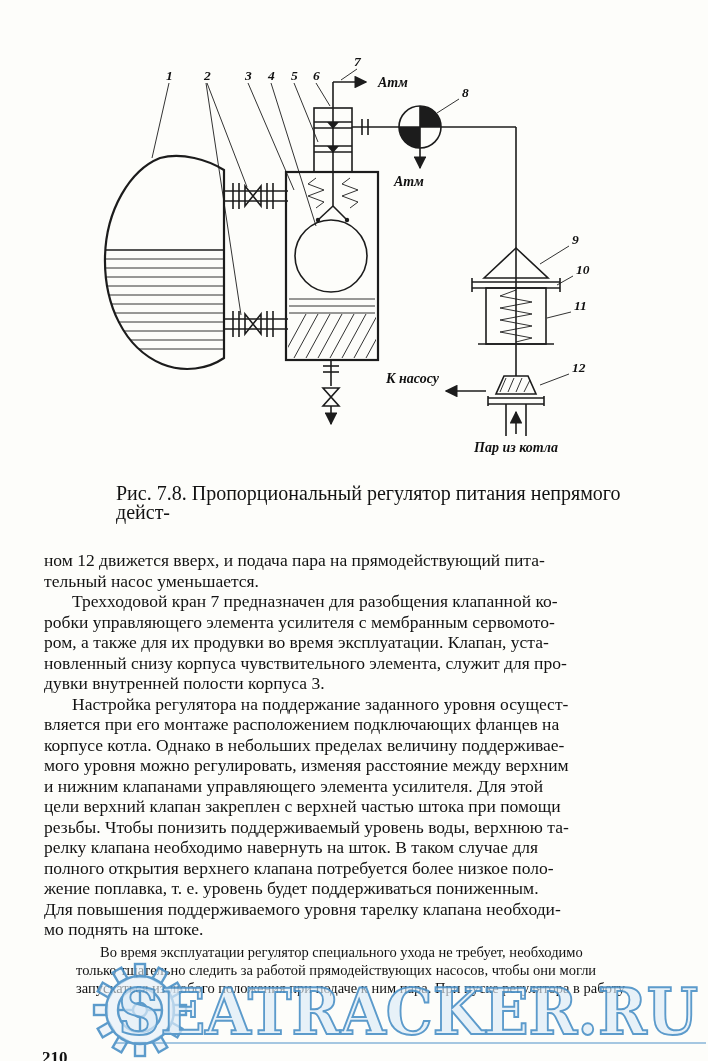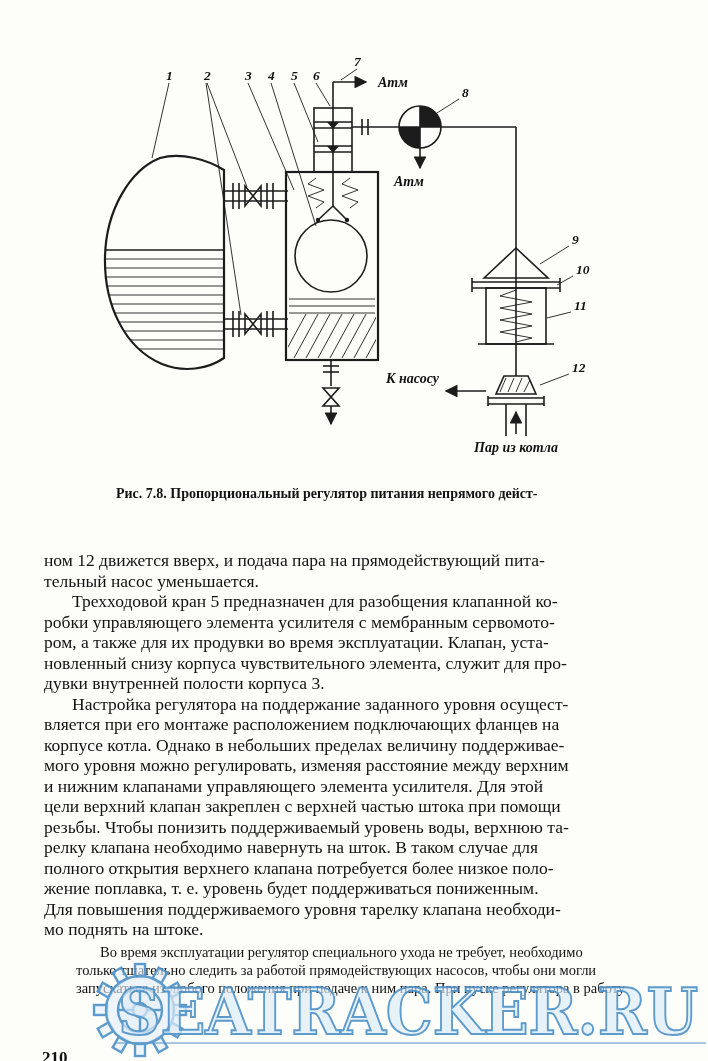--- a/index.html
+++ b/index.html
@@ -12,21 +12,21 @@
   .d-line   { stroke:#1c1c1c; stroke-width:1.6; fill:none; }
   .d-thick  { stroke:#1c1c1c; stroke-width:2.2; fill:none; }
   .d-thin   { stroke:#1c1c1c; stroke-width:0.9; fill:none; }
   .d-fill   { fill:#1c1c1c; stroke:none; }
   .d-num    { font-family:"Liberation Serif", serif; font-style:italic; font-weight:700;
               font-size:13.5px; fill:#111; }
   .d-label  { font-family:"Liberation Serif", serif; font-style:italic; font-weight:700;
               font-size:14px; fill:#111; }
   .caption {
     position:absolute; left:116px; top:484px; width:520px;
-    font-size:14px; line-height:19px; font-weight:700;
+    font-size:20px; line-height:19px; font-weight:400;
   }
   .body-text { position:absolute; left:44px; top:550px; width:626px; }
   .para { white-space:pre-line; margin:0; font-size:17.5px; line-height:20.5px; font-weight:400; }
   .para.indent { text-indent:28px; }
   .para.small  { font-size:14.5px; line-height:18px; text-indent:24px; margin-top:3px;margin-left:32px; }
   .page-number { position:absolute; left:42px; top:1048px; font-size:17px; font-weight:700; }
   .watermark { position:absolute; left:0; top:960px; opacity:.92; pointer-events:none; }
   .wm-text { font-family:"DejaVu Serif", serif; font-weight:700;
              fill:#dbe9f6; fill-opacity:.7; stroke:#4f93c8; stroke-width:2; }
   .wm-gear { stroke:#4f93c8; stroke-width:2.4; fill:#e3eef8; fill-opacity:.65; }
@@ -215,21 +215,21 @@
     </g>
   </svg>
 
   <div class="caption">
     <div>Рис. 7.8.  Пропорциональный регулятор питания непрямого дейст-</div>
   </div>
 
   <div class="body-text">
     <p class="para">ном 12 движется вверх, и подача пара на прямодействующий пита-
 тельный насос уменьшается.</p>
-    <p class="para indent">Трехходовой кран 5 предназначен для разобщения клапанной ко-
+    <p class="para indent">Трехходовой кран 7 предназначен для разобщения клапанной ко-
 робки управляющего элемента усилителя с мембранным сервомото-
 ром, а также для их продувки во время эксплуатации. Клапан, уста-
 новленный снизу корпуса чувствительного элемента, служит для про-
 дувки внутренней полости корпуса 3.</p>
     <p class="para indent">Настройка регулятора на поддержание заданного уровня осущест-
 вляется при его монтаже расположением подключающих фланцев на
 корпусе котла. Однако в небольших пределах величину поддерживае-
 мого уровня можно регулировать, изменяя расстояние между верхним
 и нижним клапанами управляющего элемента усилителя. Для этой
 цели верхний клапан закреплен с верхней частью штока при помощи

